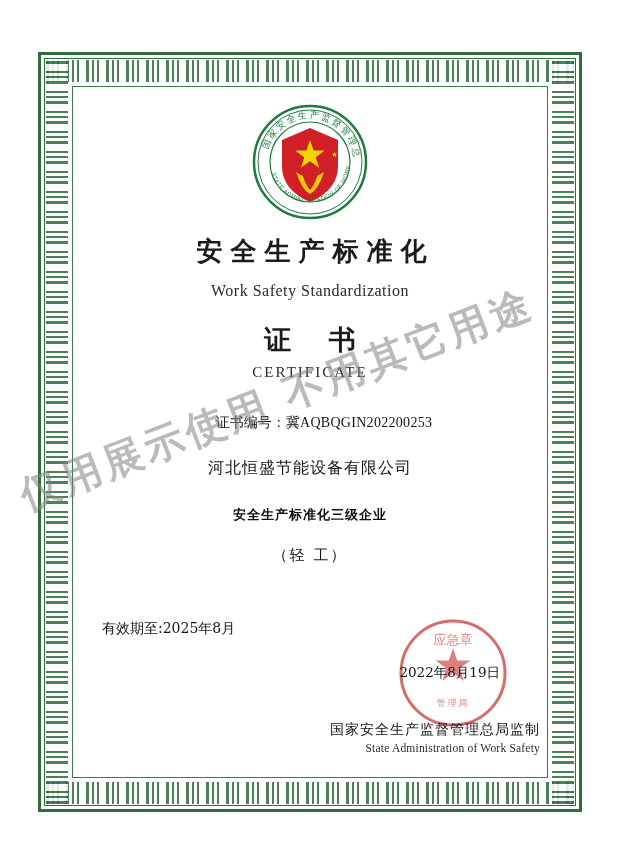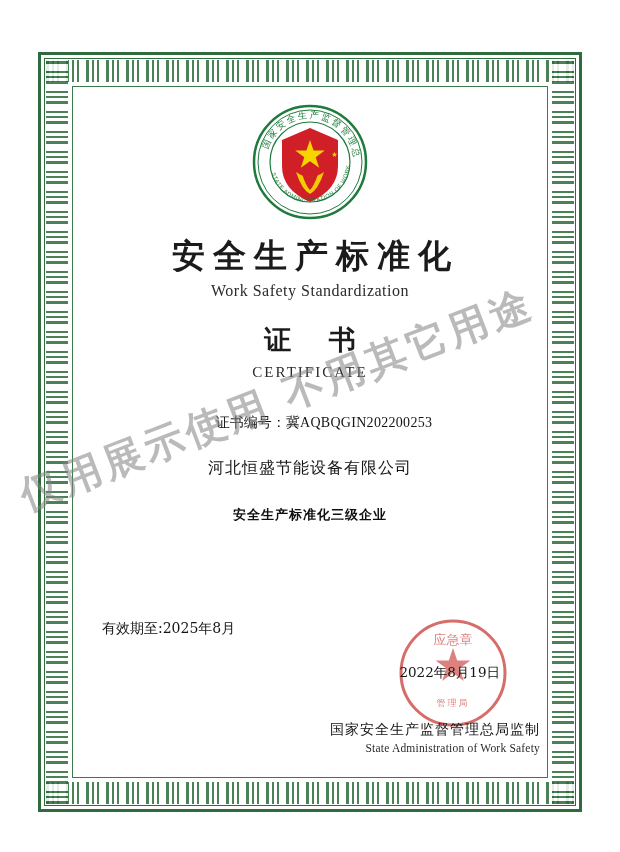--- a/index.html
+++ b/index.html
@@ -93,21 +93,21 @@
     transform: translateX(-50%);
     width: 116px;
     height: 116px;
   }
 
   
   .title-cn {
     position: absolute;
     left: 0; right: 0;
     top: 148px;
-    font-size: 33px;
+    font-size: 26px;
     letter-spacing: 8px;
     font-weight: bold;
     color: #1b1b1b;
     font-family: "DejaVu Serif", serif;
     padding-left: 11px;
   }
   .title-en {
     position: absolute;
     left: 0; right: 0;
     top: 196px;
@@ -293,20 +293,21 @@
     <div class="title-en">Work Safety Standardization</div>
     <div class="subtitle-cn">证 书</div>
     <div class="subtitle-en">CERTIFICATE</div>
 
     <div class="field-number">
       <span>证书编号：</span><span class="num">冀AQBQGIN202200253</span>
     </div>
 
     <div class="company">河北恒盛节能设备有限公司</div>
     <div class="grade">安全生产标准化三级企业</div>
+    <div class="category">（轻 工）</div>
 
     <div class="valid-until">有效期至:2025年8月</div>
 
     <div class="seal">
       <svg viewBox="0 0 118 118" width="118" height="118" aria-hidden="true">
         <g opacity="0.72" fill="none" stroke="#c8352f" stroke-width="3">
           <circle cx="59" cy="59" r="52"></circle>
         </g>
         <g opacity="0.62">
           <polygon fill="#c8352f" points="59,34 63.2,46.5 76.5,46.5 65.7,54.3 69.8,66.9 59,59.1 48.2,66.9 52.3,54.3 41.5,46.5 54.8,46.5"></polygon>

